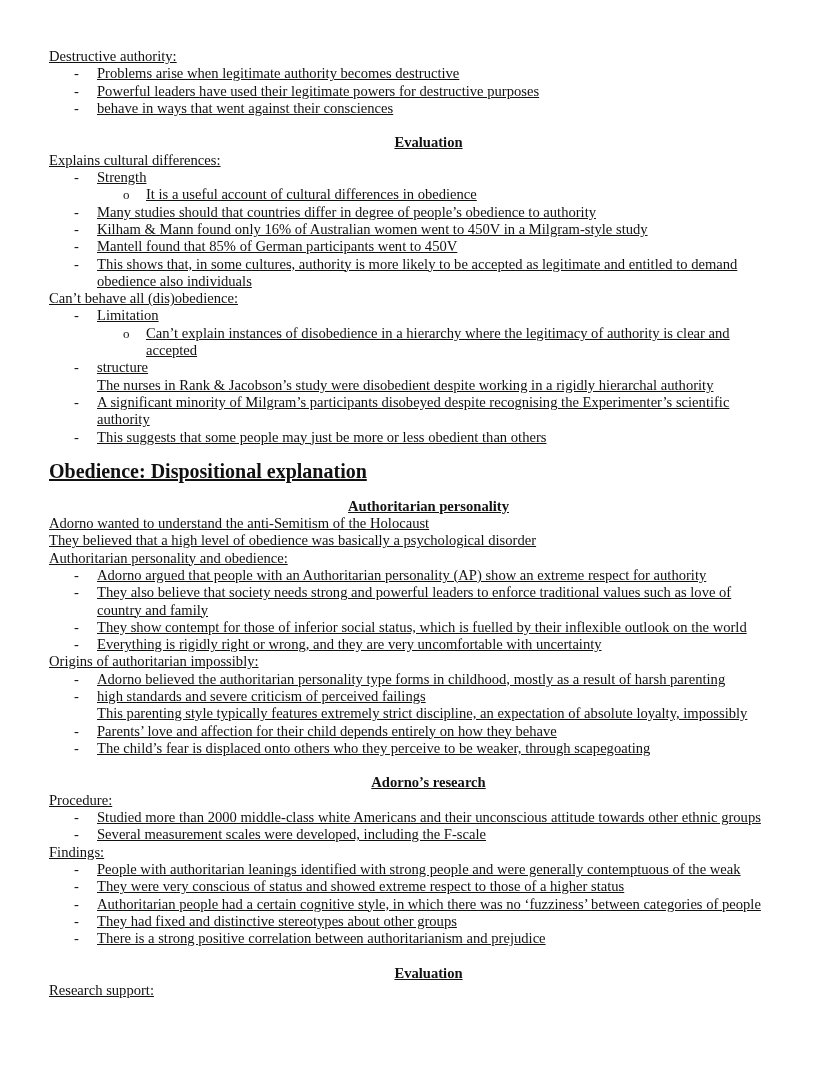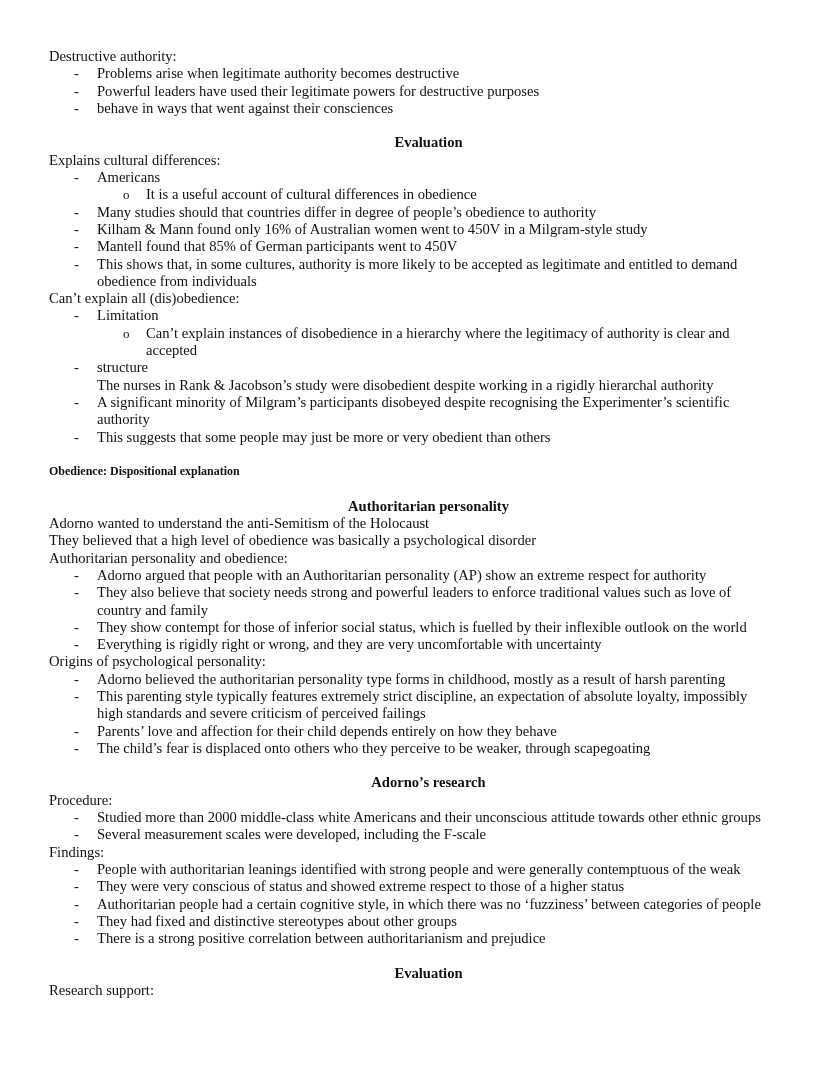--- a/index.html
+++ b/index.html
@@ -3,23 +3,23 @@
 <meta charset="utf-8">
 <style>
   html, body { margin: 0; padding: 0; background: #ffffff; }
   body {
     width: 828px; height: 1071px; overflow: hidden;
     font-family: "Liberation Serif", serif;
     font-size: 14.6px; color: #111111;
     line-height: 17.3px;
   }
   .page { position: relative; padding: 48px 20px 0 49px; }
-  .line { white-space: nowrap; }
+  .line { white-space: nowrap; text-decoration: underline; }
   .bold { font-weight: bold; text-align: center; }
-  .heading { font-weight: bold; font-size: 12px; }
+  .heading { font-weight: bold; font-size: 20px; }
   .gap { height: 17.3px; }
   .item { position: relative; padding-left: 48px; }
   .item .dash { position: absolute; left: 25px; top: 0; }
   .sub { position: relative; padding-left: 97px; }
   .sub .circ { position: absolute; left: 74px; top: 0; font-size: 13px; }
   .t { display: block; }
 </style>
 </head>
 <body>
 
@@ -35,44 +35,44 @@
     </div>
     <div class="item">
       <span class="dash">-</span>
       <span class="t line">behave in ways that went against their consciences</span>
     </div>
     <div class="gap"></div>
     <div class="line bold">Evaluation</div>
     <div class="line">Explains cultural differences:</div>
     <div class="item">
       <span class="dash">-</span>
-      <span class="t line">Americans</span>
+      <span class="t line">Strength</span>
     </div>
     <div class="sub">
       <span class="circ">o</span>
       <span class="t line">It is a useful account of cultural differences in obedience</span>
     </div>
     <div class="item">
       <span class="dash">-</span>
       <span class="t line">Many studies should that countries differ in degree of people’s obedience to authority</span>
     </div>
     <div class="item">
       <span class="dash">-</span>
       <span class="t line">Kilham &amp; Mann found only 16% of Australian women went to 450V in a Milgram-style study</span>
     </div>
     <div class="item">
       <span class="dash">-</span>
       <span class="t line">Mantell found that 85% of German participants went to 450V</span>
     </div>
     <div class="item">
       <span class="dash">-</span>
       <span class="t line">This shows that, in some cultures, authority is more likely to be accepted as legitimate and entitled to demand</span>
-      <span class="t line">obedience from individuals</span>
+      <span class="t line">obedience also individuals</span>
     </div>
-    <div class="line">Can’t explain all (dis)obedience:</div>
+    <div class="line">Can’t behave all (dis)obedience:</div>
     <div class="item">
       <span class="dash">-</span>
       <span class="t line">Limitation</span>
     </div>
     <div class="sub">
       <span class="circ">o</span>
       <span class="t line">Can’t explain instances of disobedience in a hierarchy where the legitimacy of authority is clear and</span>
       <span class="t line">accepted</span>
     </div>
     <div class="item">
@@ -80,21 +80,21 @@
       <span class="t line">structure</span>
       <span class="t line">The nurses in Rank &amp; Jacobson’s study were disobedient despite working in a rigidly hierarchal authority</span>
     </div>
     <div class="item">
       <span class="dash">-</span>
       <span class="t line">A significant minority of Milgram’s participants disobeyed despite recognising the Experimenter’s scientific</span>
       <span class="t line">authority</span>
     </div>
     <div class="item">
       <span class="dash">-</span>
-      <span class="t line">This suggests that some people may just be more or very obedient than others</span>
+      <span class="t line">This suggests that some people may just be more or less obedient than others</span>
     </div>
     <div class="gap"></div>
     <div class="line heading">Obedience: Dispositional explanation</div>
     <div class="gap"></div>
     <div class="line bold">Authoritarian personality</div>
     <div class="line">Adorno wanted to understand the anti-Semitism of the Holocaust</div>
     <div class="line">They believed that a high level of obedience was basically a psychological disorder</div>
     <div class="line">Authoritarian personality and obedience:</div>
     <div class="item">
       <span class="dash">-</span>
@@ -106,29 +106,29 @@
       <span class="t line">country and family</span>
     </div>
     <div class="item">
       <span class="dash">-</span>
       <span class="t line">They show contempt for those of inferior social status, which is fuelled by their inflexible outlook on the world</span>
     </div>
     <div class="item">
       <span class="dash">-</span>
       <span class="t line">Everything is rigidly right or wrong, and they are very uncomfortable with uncertainty</span>
     </div>
-    <div class="line">Origins of psychological personality:</div>
+    <div class="line">Origins of authoritarian impossibly:</div>
     <div class="item">
       <span class="dash">-</span>
       <span class="t line">Adorno believed the authoritarian personality type forms in childhood, mostly as a result of harsh parenting</span>
     </div>
     <div class="item">
       <span class="dash">-</span>
+      <span class="t line">high standards and severe criticism of perceived failings</span>
       <span class="t line">This parenting style typically features extremely strict discipline, an expectation of absolute loyalty, impossibly</span>
-      <span class="t line">high standards and severe criticism of perceived failings</span>
     </div>
     <div class="item">
       <span class="dash">-</span>
       <span class="t line">Parents’ love and affection for their child depends entirely on how they behave</span>
     </div>
     <div class="item">
       <span class="dash">-</span>
       <span class="t line">The child’s fear is displaced onto others who they perceive to be weaker, through scapegoating</span>
     </div>
     <div class="gap"></div>

